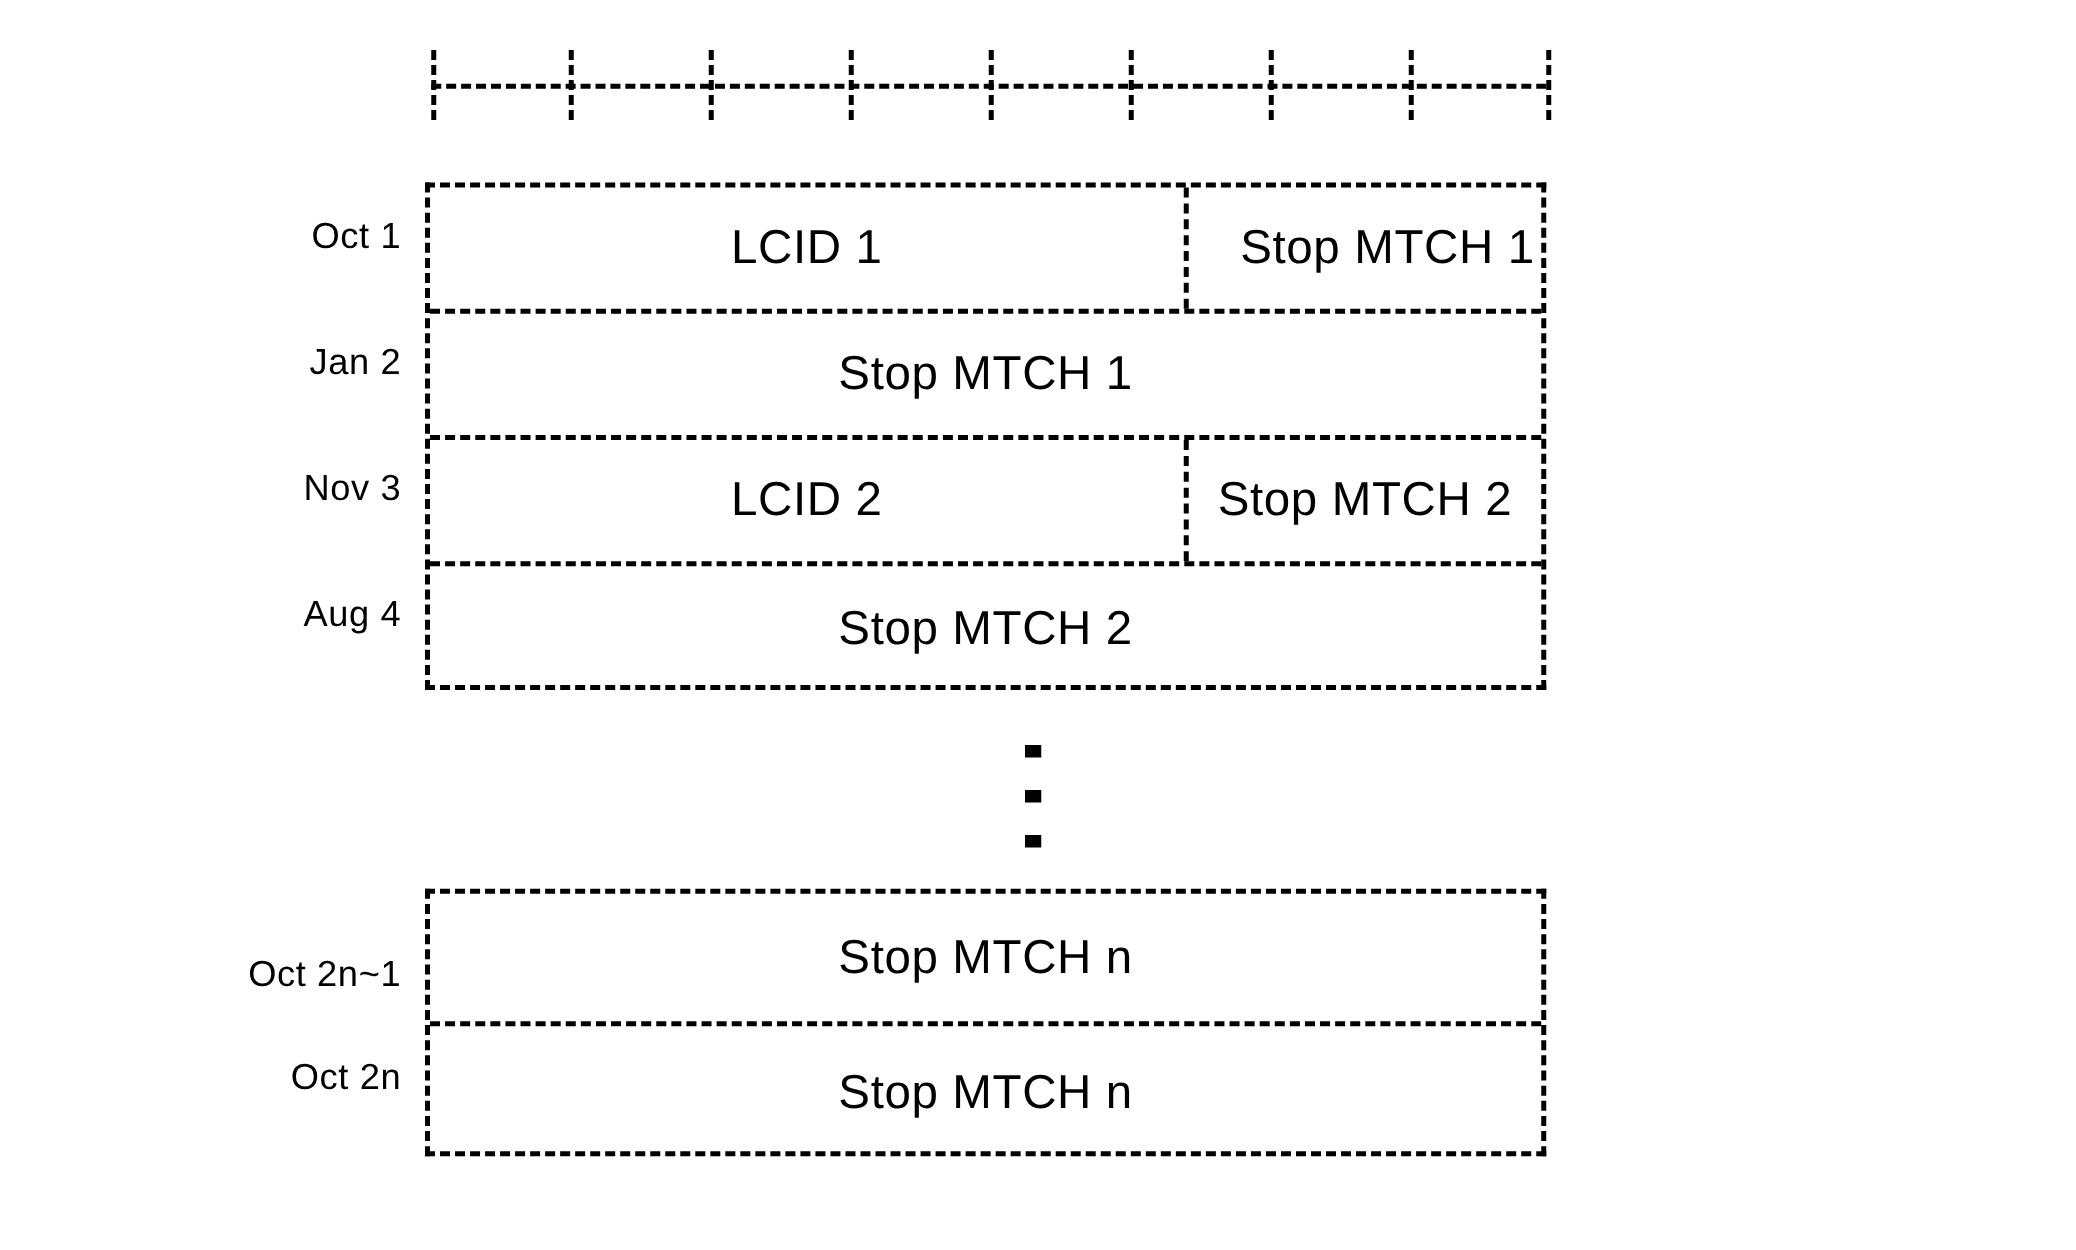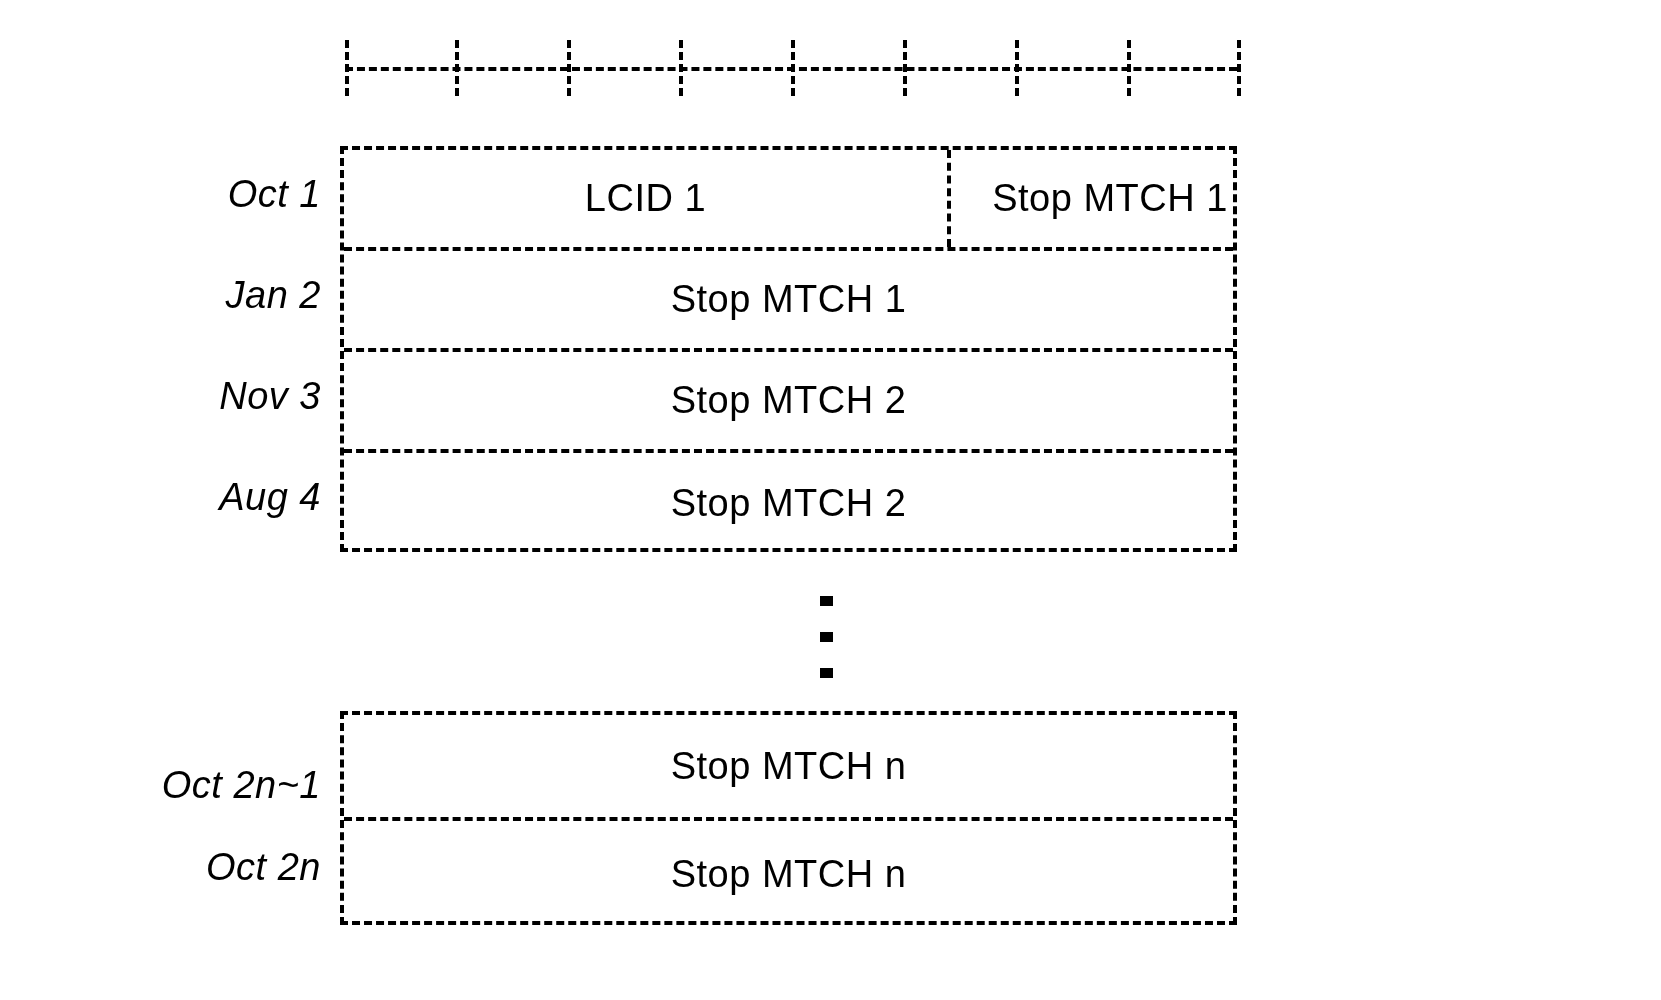--- a/index.html
+++ b/index.html
@@ -90,25 +90,24 @@
   }
   .cell-full {
     flex: 1 1 auto;
   }
 
   
   .row-label {
     position: absolute;
     right: 1340px;
     text-align: right;
-    font-size: 38px;
+    font-size: 29px;
     letter-spacing: 0.5px;
     white-space: nowrap;
     color: #000;
-    font-style: italic;
   }
 
   
   .ellipsis {
     position: absolute;
     left: 820px;
     top: 596px;
     width: 16px;
     height: 90px;
   }
@@ -151,20 +150,21 @@
 
   <div class="octet-table" id="table-upper">
       <div class="octet-row with-divider" style="height: 101px; gap: 36px;">
         <div class="cell cell-left">LCID 1</div>
         <div class="cell cell-right">Stop MTCH 1</div>
       </div>
       <div class="octet-row with-divider" style="height: 101px;">
         <div class="cell cell-full">Stop MTCH 1</div>
       </div>
       <div class="octet-row with-divider" style="height: 101px;">
+        <div class="cell cell-left">LCID 2</div>
         <div class="cell cell-right">Stop MTCH 2</div>
       </div>
       <div class="octet-row last-row" style="height: 101px;">
         <div class="cell cell-full">Stop MTCH 2</div>
       </div>
     </div>
 
   <div class="ellipsis">
     <span style="top:0px;"></span>
     <span style="top:36px;"></span>

